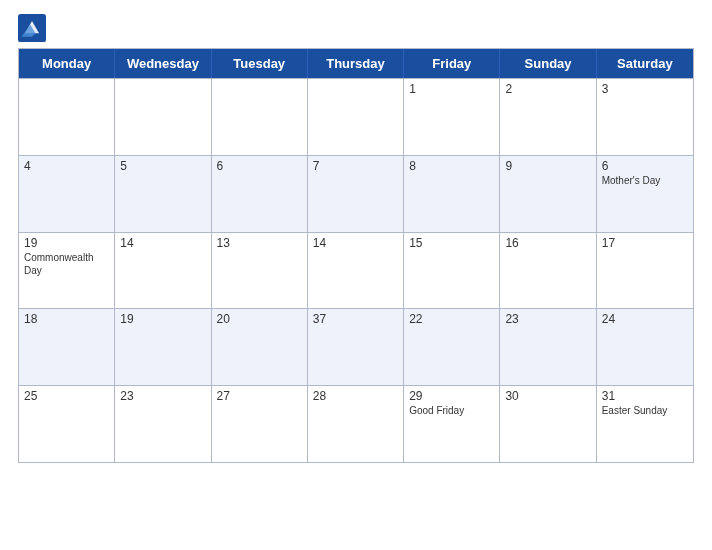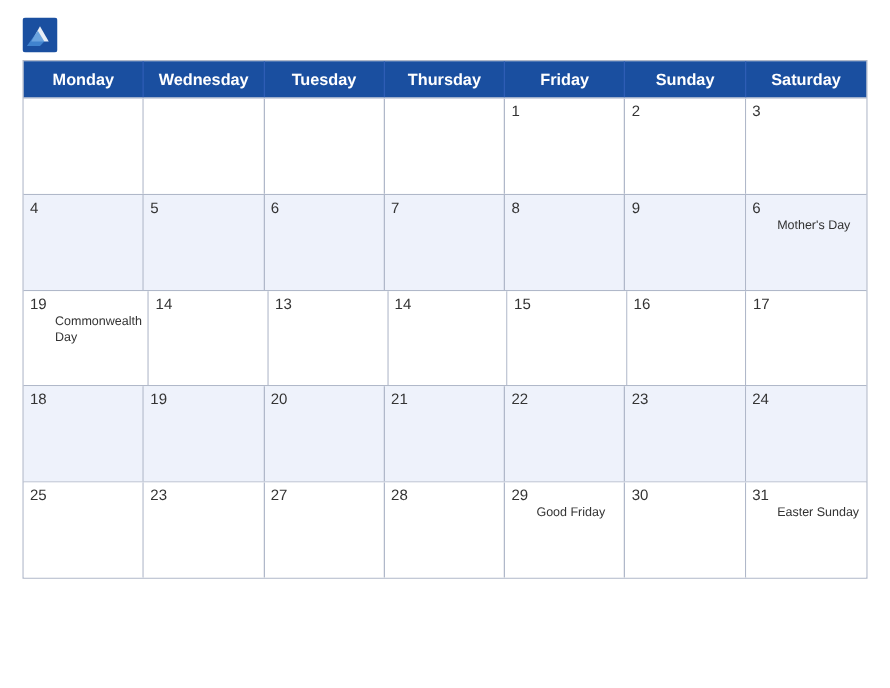--- a/index.html
+++ b/index.html
@@ -104,21 +104,20 @@
       color: #333;
       display: block;
       margin-bottom: 1px;
     }
     .event-label {
       font-size: 10px;
       color: #333;
       display: block;
       margin-top: 1px;
       line-height: 1.3;
-      margin-left: 20px;
     }
     
     .cal-week:nth-child(odd) .cal-cell { background: #fff; }
     .cal-week:nth-child(even) .cal-cell { background: #eef2fb; }
   </style>
 </head>
 <body>
 
 <div class="page">
   <div class="header">
@@ -215,21 +214,21 @@
           <div class="cal-cell">
             <span class="day-num">18</span>
           </div>
           <div class="cal-cell">
             <span class="day-num">19</span>
           </div>
           <div class="cal-cell">
             <span class="day-num">20</span>
           </div>
           <div class="cal-cell">
-            <span class="day-num">21</span>
+            <span class="day-num">37</span>
           </div>
           <div class="cal-cell">
             <span class="day-num">22</span>
           </div>
           <div class="cal-cell">
             <span class="day-num">23</span>
           </div>
           <div class="cal-cell">
             <span class="day-num">24</span>
           </div>

